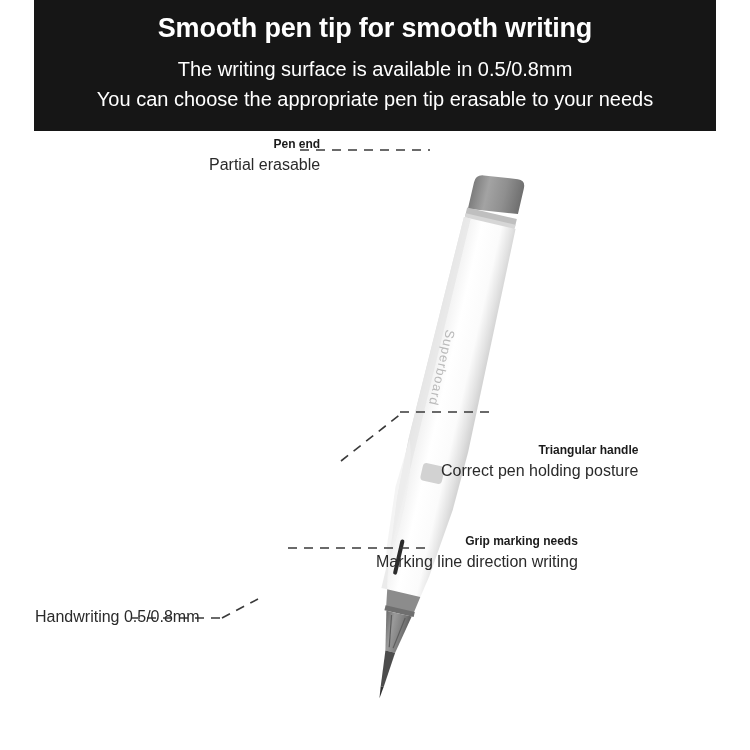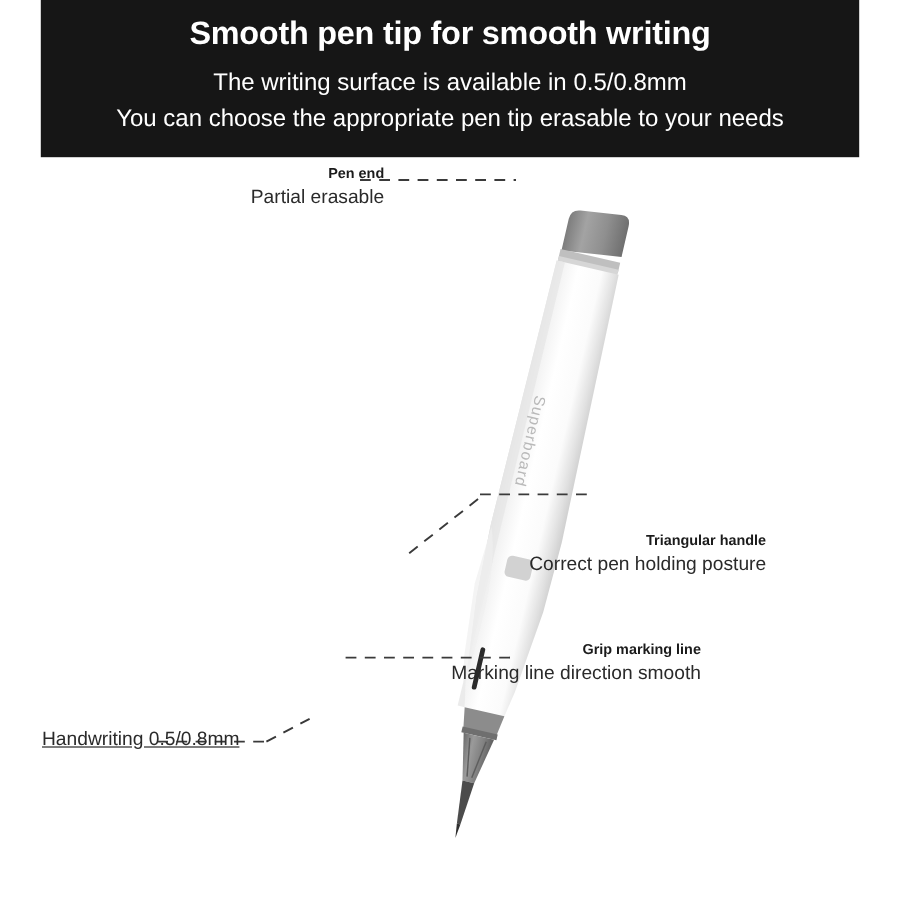--- a/index.html
+++ b/index.html
@@ -80,21 +80,21 @@
   .callout.pen-end { left: 221px; top: 7px; }
   .callout.pen-end .c-sub { margin-left: -12px; }
 
   .callout.tri { left: 499px; top: 284px; margin-top: 29px; }
   .callout.tri .c-sub { margin-left: -58px; }
 
   .callout.grip { left: 432px; top: 404px; }
   .callout.grip .c-sub { margin-left: -56px; }
 
   .callout.written { left: 45px; top: 472px; }
-  .callout.written .c-sub { margin-left: -10px; text-decoration: underline; }
+  .callout.written .c-sub { margin-left: -10px; }
 </style>
 </head>
 <body>
 
 <div class="header">
   <h1 class="header-title">Smooth pen tip for smooth writing</h1>
   <p class="header-sub">The writing surface is available in 0.5/0.8mm</p>
   <p class="header-sub">You can choose the appropriate pen tip erasable to your needs</p>
 </div>
 
@@ -182,21 +182,21 @@
     <div class="c-title">Pen end</div>
     <div class="c-sub">Partial erasable</div>
   </div>
 
   <div class="callout tri">
     <div class="c-title">Triangular handle</div>
     <div class="c-sub">Correct pen holding posture</div>
   </div>
 
   <div class="callout grip">
-    <div class="c-title">Grip marking line</div>
-    <div class="c-sub">Marking line direction smooth</div>
+    <div class="c-title">Grip marking needs</div>
+    <div class="c-sub">Marking line direction writing</div>
   </div>
 
   <div class="callout written">
     <div class="c-sub">Handwriting 0.5/0.8mm</div>
   </div>
 
 </div>
 
 </body></html>

